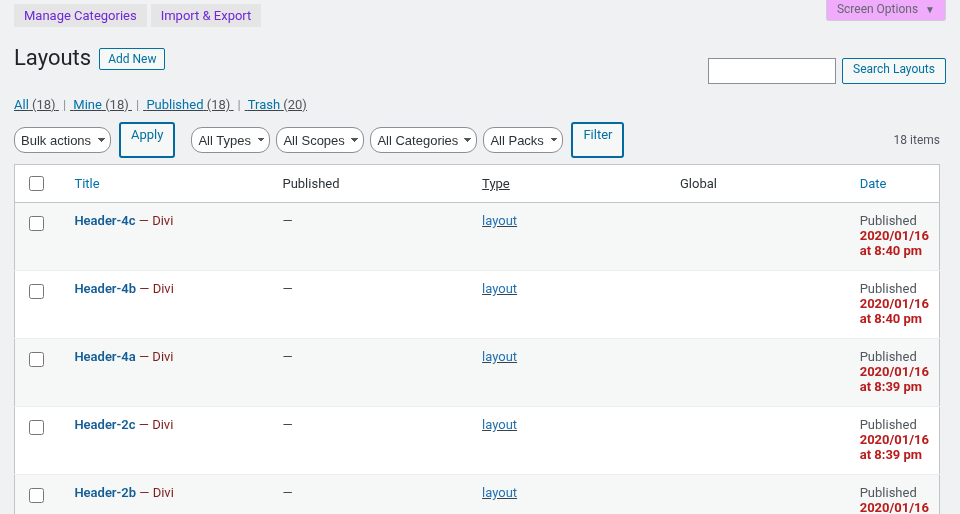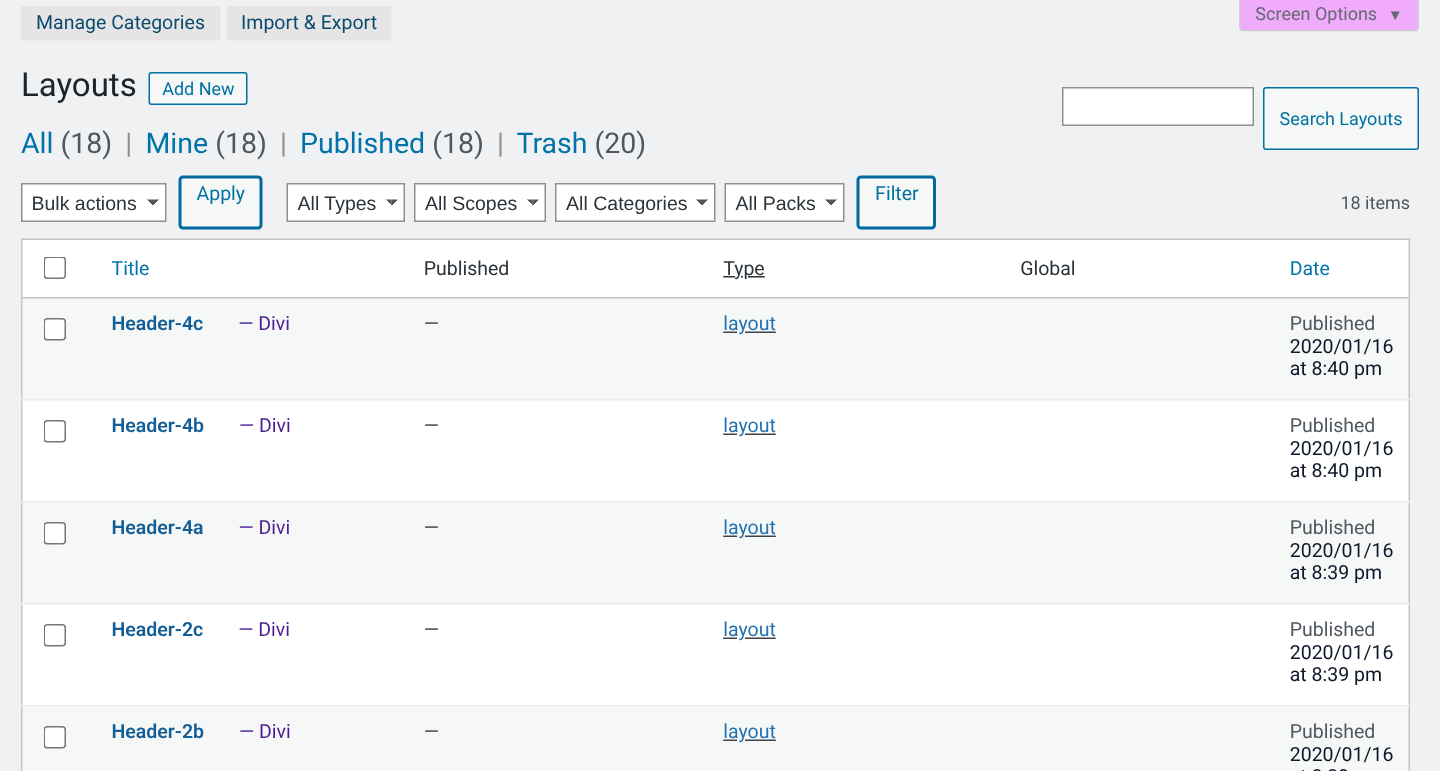--- a/index.html
+++ b/index.html
@@ -15,21 +15,21 @@
   }
   .top-tabs {
     display:flex;
     gap:4px;
     padding-top:4px;
   }
   .top-tab {
     background:#e5e5e5;
     padding:4px 10px;
     font-size:13px;
-    color:#0c4a6e;
+    color:#6d28d9;
     cursor:pointer;
   }
   .screen-options {
     position:absolute;
     top:0; right:14px;
     background:#f0abfc;
     border:1px solid #ccd0d4;
     border-top:none;
     border-radius:0 0 3px 3px;
     padding:2px 10px 4px 10px;
@@ -56,22 +56,23 @@
   .add-new-btn {
     background:#f6f7f7;
     border:1px solid #0071a1;
     color:#0071a1;
     padding:3px 8px;
     font-size:12px;
     border-radius:2px;
     cursor:pointer;
   }
   .subsubsub {
-    margin:14px 0 6px 0;
-    font-size:19px;
+    margin:27px 0 6px 0;
+    font-size:13px;
+    text-decoration:underline;
   }
   .subsubsub a { color:#0073aa; text-decoration:none; cursor:pointer;}
   .subsubsub .count { color:#50575e; }
   .subsubsub .sep { color:#8c8f94; padding:0 4px;}
   .search-box {
     position:absolute;
     right:14px;
     top:58px;
     display:flex;
     gap:6px;
@@ -79,21 +80,21 @@
   .search-box input {
     width:118px;
     height:22px;
     border:1px solid #8c8f94;
     padding:1px 4px;
   }
   .search-box .search-btn {
     background:#f6f7f7;
     border:1px solid #0071a1;
     color:#0071a1;
-    padding:13px 10px;
+    padding:3px 10px;
     font-size:12px;
     cursor:pointer;
     border-radius:2px;
   }
   .tablenav {
     display:flex;
     align-items:center;
     gap:6px;
     margin-top:10px;
   }
@@ -101,21 +102,21 @@
     margin-left:auto;
     font-size:12px;
     color:#50575e;
   }
   select.wp-select {
     background:#fff;
     border:1px solid #8c8f94;
     padding:2px 18px 2px 6px;
     font-size:13px;
     color:#2c3338;
-    border-radius:0;
+    border-radius:11px;
     appearance:none;
     background-image: linear-gradient(45deg, transparent 50%, #555 50%),linear-gradient(135deg, #555 50%, transparent 50%);
     background-position: right 8px center, right 4px center;
     background-size: 4px 4px, 4px 4px;
     background-repeat: no-repeat;
     cursor:pointer;
     height:26px;
   }
   .btn-secondary {
     background:#f6f7f7;
@@ -158,24 +159,24 @@
     padding:10px 10px 12px 10px;
     font-size:13px;
   }
   .col-cb { width:30px; }
   .col-title { width:200px; }
   .col-cat { width:190px; }
   .col-type { width:190px;text-decoration:underline; }
   .col-global { width:170px; }
   .col-date { }
   a.row-title { color:#135e96; font-weight:600; text-decoration:none; cursor:pointer;}
-  .builder { color:#4c1d95;margin-left:20px; }
+  .builder { color:#7f1d1d; }
   a.type-link { color:#2271b1; text-decoration:none; cursor:pointer;}
   .pub-status { color:#50575e; }
-  .pub-date { color:#0f172a; }
+  .pub-date { color:#b91c1c;font-weight:bold; }
   input[type=checkbox]{
     width:15px;height:15px;border:1px solid #8c8f94;border-radius:3px;cursor:pointer;
   }
 </style>
 </head>
 <body>
 
 <div class="screen-options">
   <span>Screen Options</span>
   <span class="caret">▼</span>

